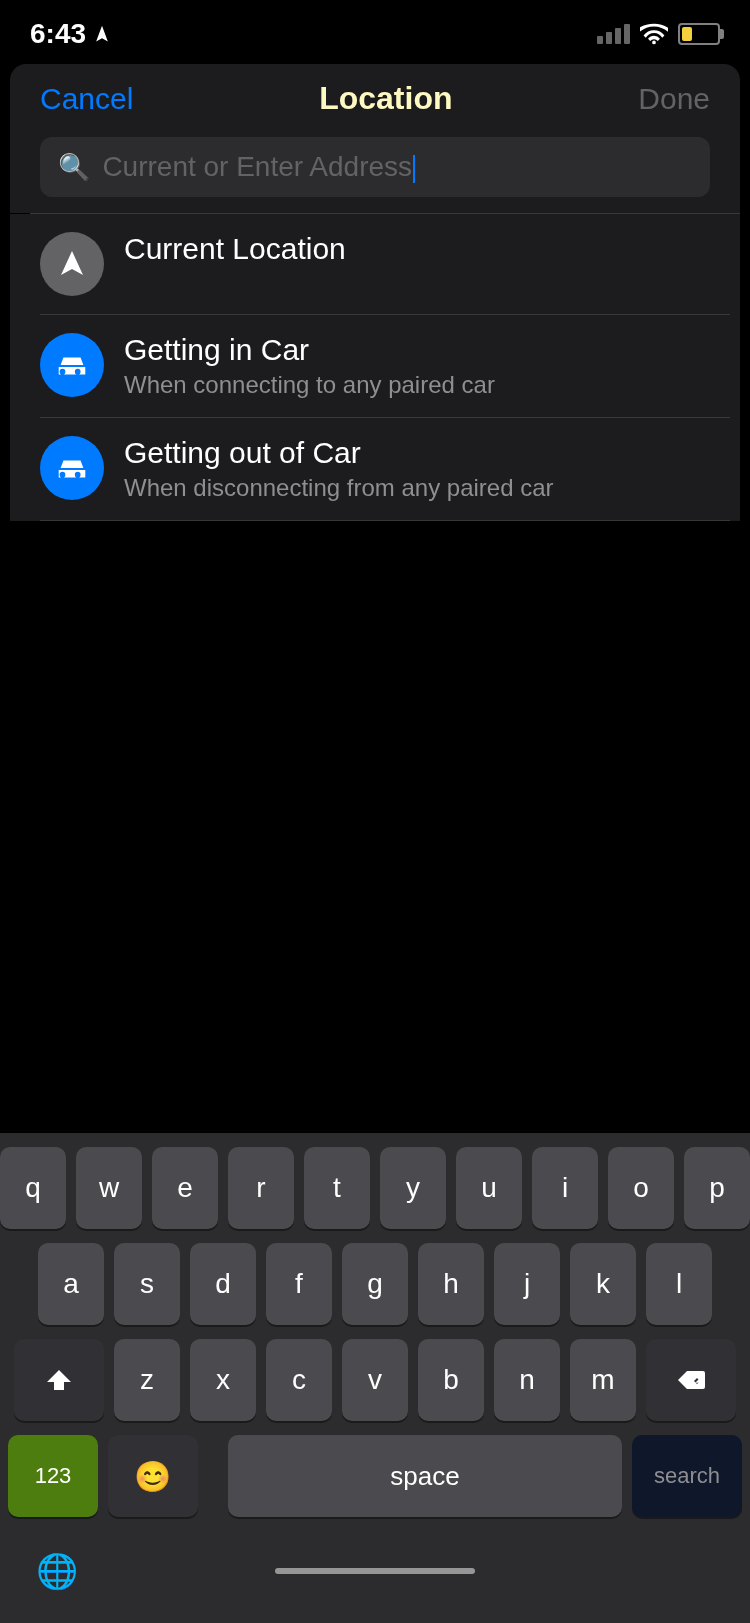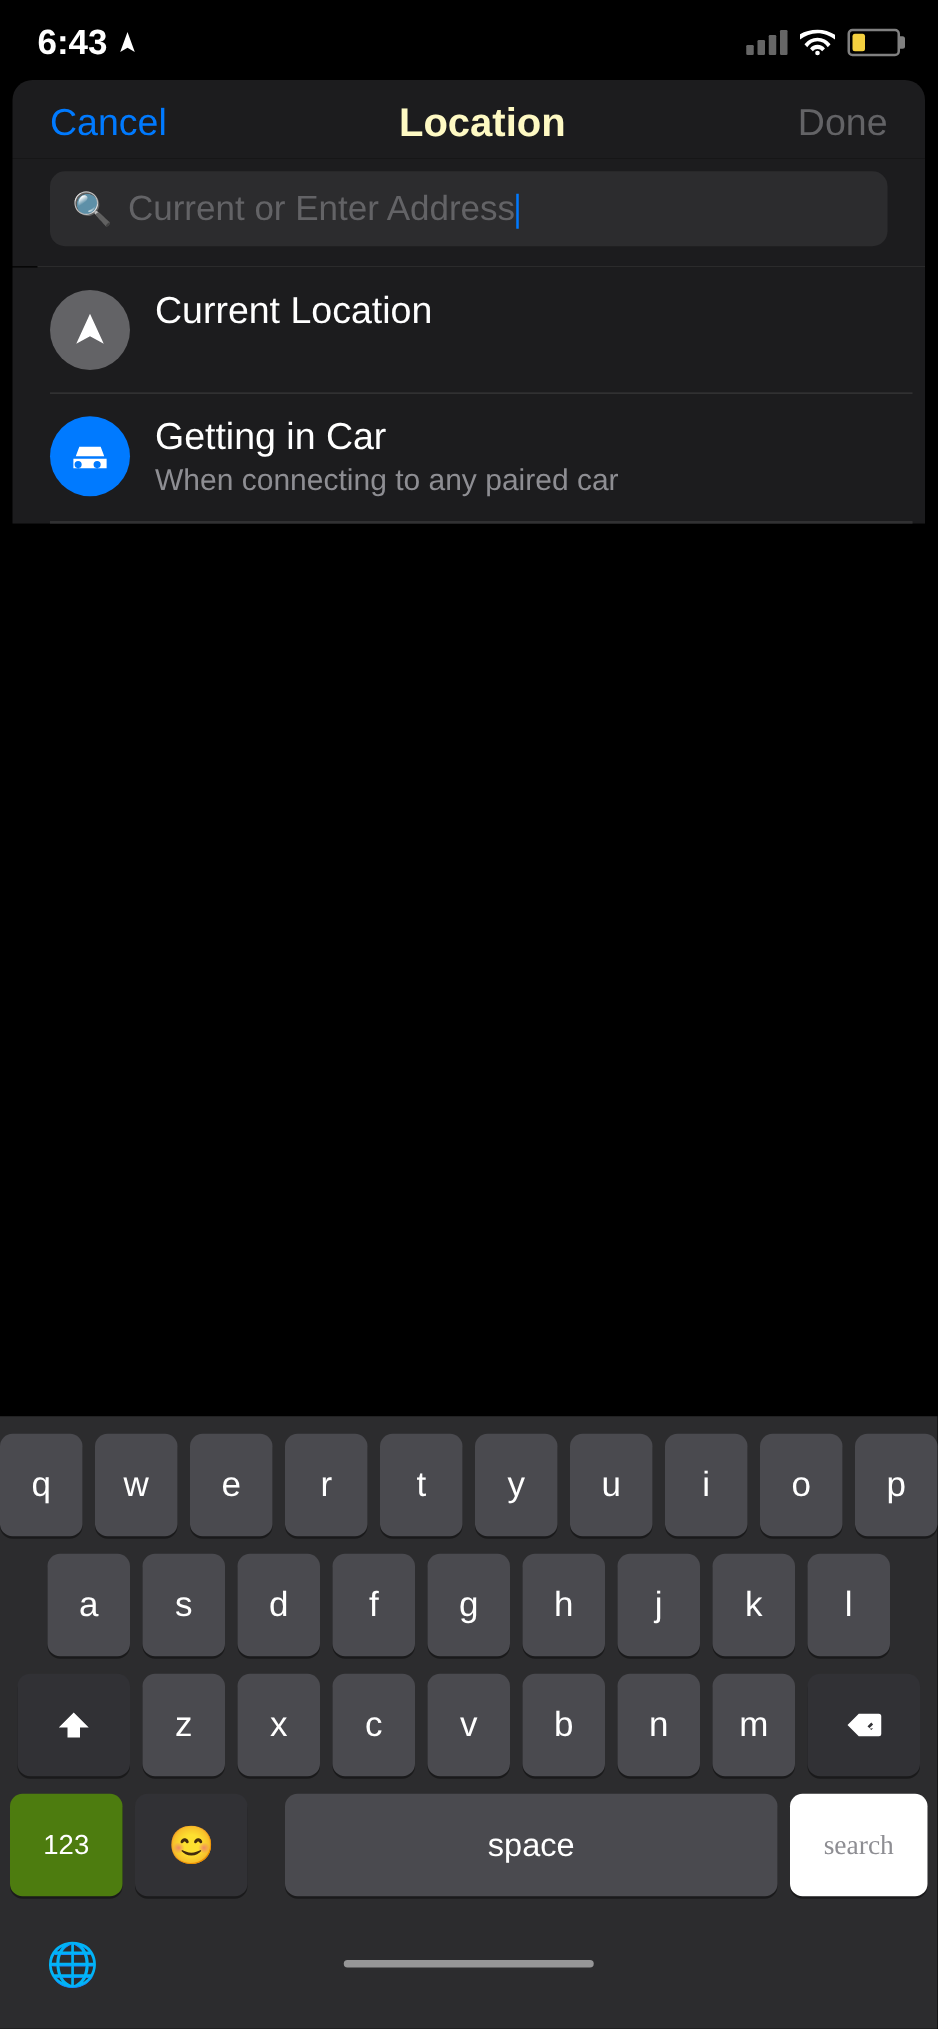--- a/index.html
+++ b/index.html
@@ -256,25 +256,24 @@
       color: #fff;
     }
 
     .key-space {
       flex: 3;
       background: #4a4a4f;
       margin-left: 20px;
     }
 
     .key-search {
-      background: #ffffff;
+      background: #0f172a;
       color: #8e8e93;
       font-size: 24px;
       width: 110px;
-      font-family: Liberation Serif, serif;
     }
 
     .key-123 {
       background: #4d7c0f;
       font-size: 24px;
       width: 90px;
     }
 
     .key-emoji {
       background: #313135;
@@ -384,20 +383,31 @@
       </svg>
     </div>
     <div class="item-text">
       <div class="item-title">Getting in Car</div>
       <div class="item-subtitle">When connecting to any paired car</div>
     </div>
   </div>
 
   <div class="divider"></div>
 
+  <div class="list-item">
+    <div class="icon-circle icon-circle-blue">
+      <svg width="38" height="28" viewBox="0 0 40 28" fill="white">
+        <path d="M8 14l3-8h18l3 8H8zm-2 2h28v8H6v-8zm4 2a3 3 0 100 6 3 3 0 000-6zm16 0a3 3 0 100 6 3 3 0 000-6z"></path>
+      </svg>
+    </div>
+    <div class="item-text">
+      <div class="item-title">Getting out of Car</div>
+      <div class="item-subtitle">When disconnecting from any paired car</div>
+    </div>
+  </div>
 
   <div class="divider"></div>
 </div>
 
 <div style="flex:1; background:#000; height:380px;"></div>
 
 <div class="keyboard">
 
   <div class="key-row">
     <div class="key">q</div>

